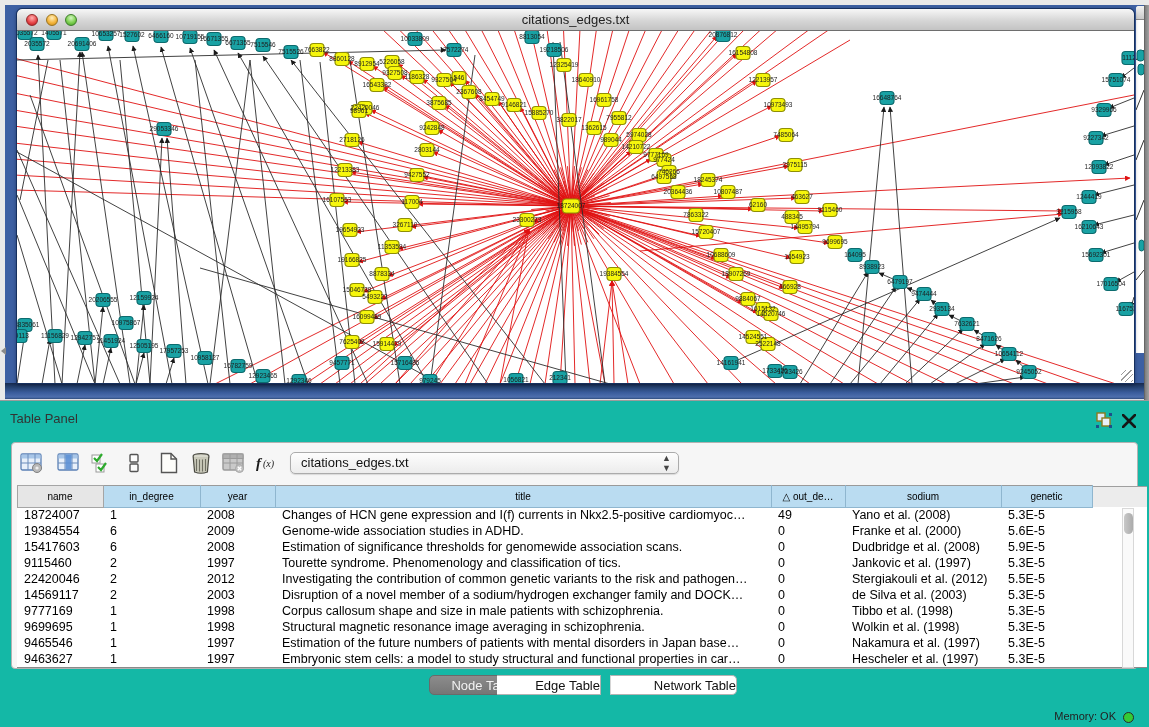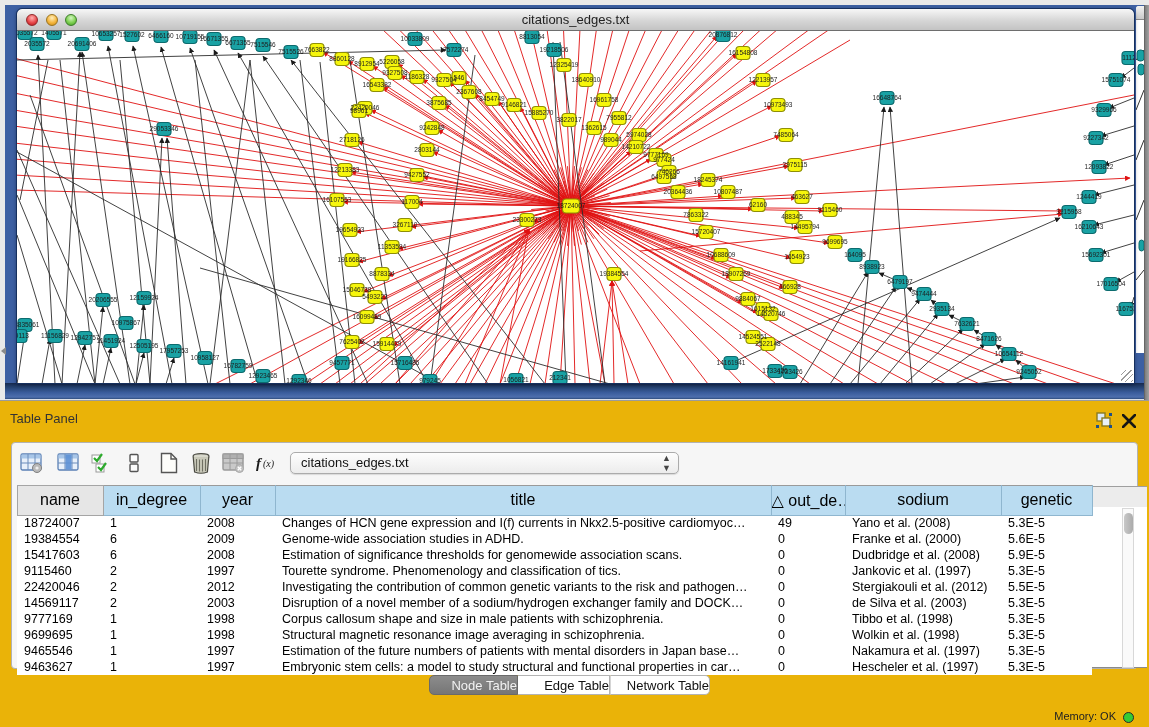--- a/index.html
+++ b/index.html
@@ -21,48 +21,48 @@
   box-shadow:0 1px 4px rgba(0,0,20,.55);outline:1px solid #16305e;overflow:hidden}
 #gtitle{height:22px;background:linear-gradient(#f7f7f7,#d6d6d6 55%,#c3c3c3);border-bottom:1px solid #6e6e6e;
   border-radius:5px 5px 0 0;text-align:center;font-size:13px;color:#222;line-height:22px}
 .tl{position:absolute;top:5px;width:12px;height:12px;border-radius:50%;z-index:5}
 #tlr{left:9px;background:radial-gradient(circle at 50% 30%,#ffb0b0,#e8494c 55%,#b01316);border:1px solid #92282a}
 #tly{left:29px;background:radial-gradient(circle at 50% 30%,#ffeebb,#f5b63e 55%,#c98a14);border:1px solid #9a7420}
 #tlg{left:48px;background:radial-gradient(circle at 50% 30%,#d2f5c0,#7ed051 55%,#3e9a23);border:1px solid #3d7d2b}
 #grip{right:1px;bottom:1px;width:12px;height:12px;
   background:repeating-linear-gradient(135deg,transparent 0 3px,#9a9a9a 3px 4px)}
 
-#tpanel{left:0;top:400px;width:1149px;height:327px;background:#eab308;border-top:1px solid #9b9b9b}
+#tpanel{left:0;top:400px;width:1149px;height:327px;background:#14b8a6;border-top:1px solid #9b9b9b}
 #tphead{left:10px;top:10px;font-size:13px;color:#333}
 #tpicons{right:13px;top:10px}
 #content{left:11px;top:41px;width:1127px;height:227px;background:#f6f6f6;border:1px solid #b2b2b2;border-radius:4px}
 
 .ticon{position:absolute;top:9px}
 #dd{left:278px;top:9px;width:389px;height:22px;border:1px solid #ababab;border-radius:5px;
   background:linear-gradient(#fdfdfd,#ececec);font-size:13px;color:#111;line-height:20px;padding-left:10px;
   box-shadow:0 1px 1px rgba(0,0,0,.12)}
 #dd .arr{position:absolute;right:7px;top:0;font-size:9px;color:#444;line-height:10px}
 
 #tbl{left:4.5px;top:41.5px;width:1075px;border-collapse:collapse;table-layout:fixed;font-size:12.5px;color:#000}
-#tbl th{height:30px;background:#badcf1;border:1px solid #8fb6cf;border-top:1px solid #9a9a9a;
-  font-weight:normal;font-size:16px;padding:0;overflow:hidden;white-space:nowrap}
+#tbl th{height:22px;background:#badcf1;border:1px solid #8fb6cf;border-top:1px solid #9a9a9a;
+  font-weight:normal;font-size:10px;padding:0;overflow:hidden;white-space:nowrap}
 #tbl th.sel{background:#e6e6e6;border:1px solid #a5a5a5}
 #tbl td{height:16px;padding:0 0 0 7px;overflow:hidden;white-space:nowrap;border:none;background:#fff}
 .w1{width:86px}.w2{width:97px}.w3{width:75px}.w4{width:496px}.w5{width:74px}.w6{width:156px}.w7{width:91px}
 #voidw{left:1079.5px;top:64px;width:55px;height:160.5px;background:#fff}
 #voidh{left:1079.5px;top:42.5px;width:55px;height:21.5px;background:#ececec;border-top:1px solid #9f9f9f}
 #tblbot{left:4.5px;top:224px;width:1130px;height:1px;background:#8a8a8a}
 
 #vsb{left:1110px;top:64.5px;width:12px;height:160px;background:#fafafa;border:1px solid #d8d8d8}
 #vsbth{left:1111.5px;top:70px;width:9px;height:21px;background:linear-gradient(90deg,#c8c8c8,#ababab);border-radius:5px}
 
 .seg{position:absolute;top:274px;height:20px;font-size:13px;line-height:20px;text-align:right}
 #seg1{left:429px;width:89px;background:linear-gradient(#8c8c8c,#767676);color:#f2f2f2;border:1px solid #6a6a6a;border-radius:5px 0 0 5px}
-#seg2{left:518px;width:92px;background:#fff;color:#111;border:1px solid #b3b3b3;border-left:none}
-#seg3{left:610px;width:100px;background:#fff;color:#111;border:1px solid #b3b3b3;border-left:1px solid #d5d5d5;border-radius:0 5px 5px 0}
+#seg2{left:497px;width:104px;background:#fff;color:#111;border:1px solid #b3b3b3;border-left:none}
+#seg3{left:610px;width:127px;background:#fff;color:#111;border:1px solid #b3b3b3;border-left:1px solid #d5d5d5;border-radius:0 5px 5px 0}
 
 #mem{right:33px;bottom:5px;font-size:11px;color:#222}
 #memdot{right:15px;bottom:4px;width:11px;height:11px;border-radius:50%;background:#35cb35;border:1.5px solid #2a2a2a}
 </style></head>
 <body>
 <div class="abs" id="desk"></div>
 <div class="abs" id="deskline"></div>
 <div class="abs" id="deskline2"></div>
 <div class="abs" id="parrow"></div>
 <div class="abs" id="larrow"></div>

